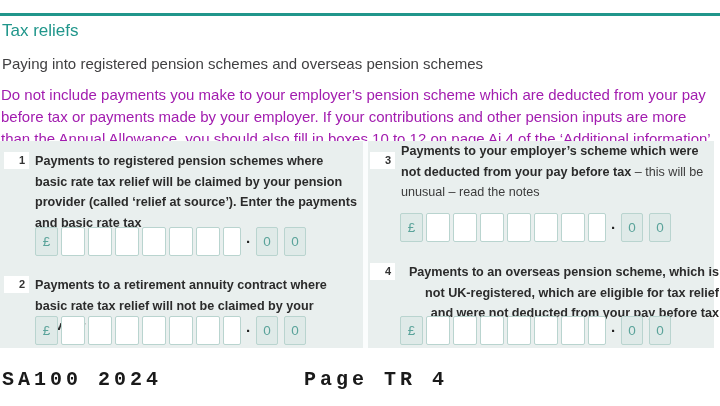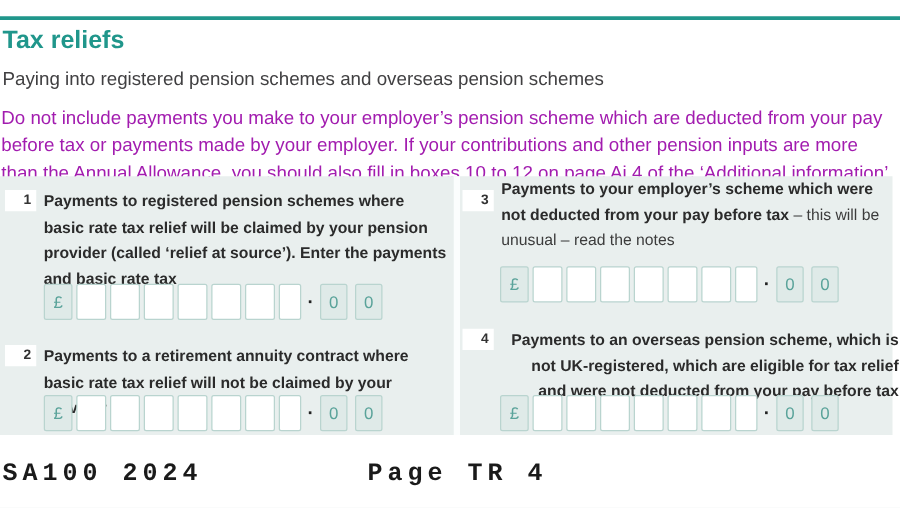--- a/index.html
+++ b/index.html
@@ -5,21 +5,21 @@
   * { margin: 0; padding: 0; box-sizing: border-box; }
   html, body { width: 720px; height: 406px; background: #ffffff; overflow: hidden; }
   body { font-family: "Liberation Sans", sans-serif; position: relative; }
 
   .top-rule {
     position: absolute; top: 13px; left: 0; width: 720px; height: 3px;
     background: #20968b;
   }
   .section-title {
     position: absolute; top: 21px; left: 2px;
-    color: #20968b; font-size: 20px; font-weight: bold;
+    color: #20968b; font-size: 17px; font-weight: normal;
   }
   .page-heading {
     position: absolute; top: 55px; left: 2px; width: 716px;
     color: #414042; font-size: 15px; font-weight: 400;
   }
   .intro-text {
     position: absolute; top: 84px; left: 1px; width: 717px;
     color: #a21caf; font-size: 15px; line-height: 22px;
   }
 
@@ -65,21 +65,21 @@
     width: 22px; background: #dfeae8; color: #5aa39a;
     font-size: 13.5px; margin-left: 3px;
   }
 
   .footer-form-id, .footer-page {
     position: absolute; top: 368px;
     font-family: "Liberation Mono", "DejaVu Sans Mono", monospace;
     font-weight: bold; font-size: 20px; letter-spacing: 4px; color: #1a1a1a;
   }
   .footer-form-id { left: 2px; }
-  .footer-page { left: 294px; font-family: Liberation Mono, monospace; }
+  .footer-page { left: 304px; font-family: Liberation Mono, monospace; }
 </style>
 </head>
 <body>
 
 <div class="top-rule"></div>
 
 <div class="section-title">Tax reliefs</div>
 
 <div class="page-heading">Paying into registered pension schemes and overseas pension schemes</div>
 

